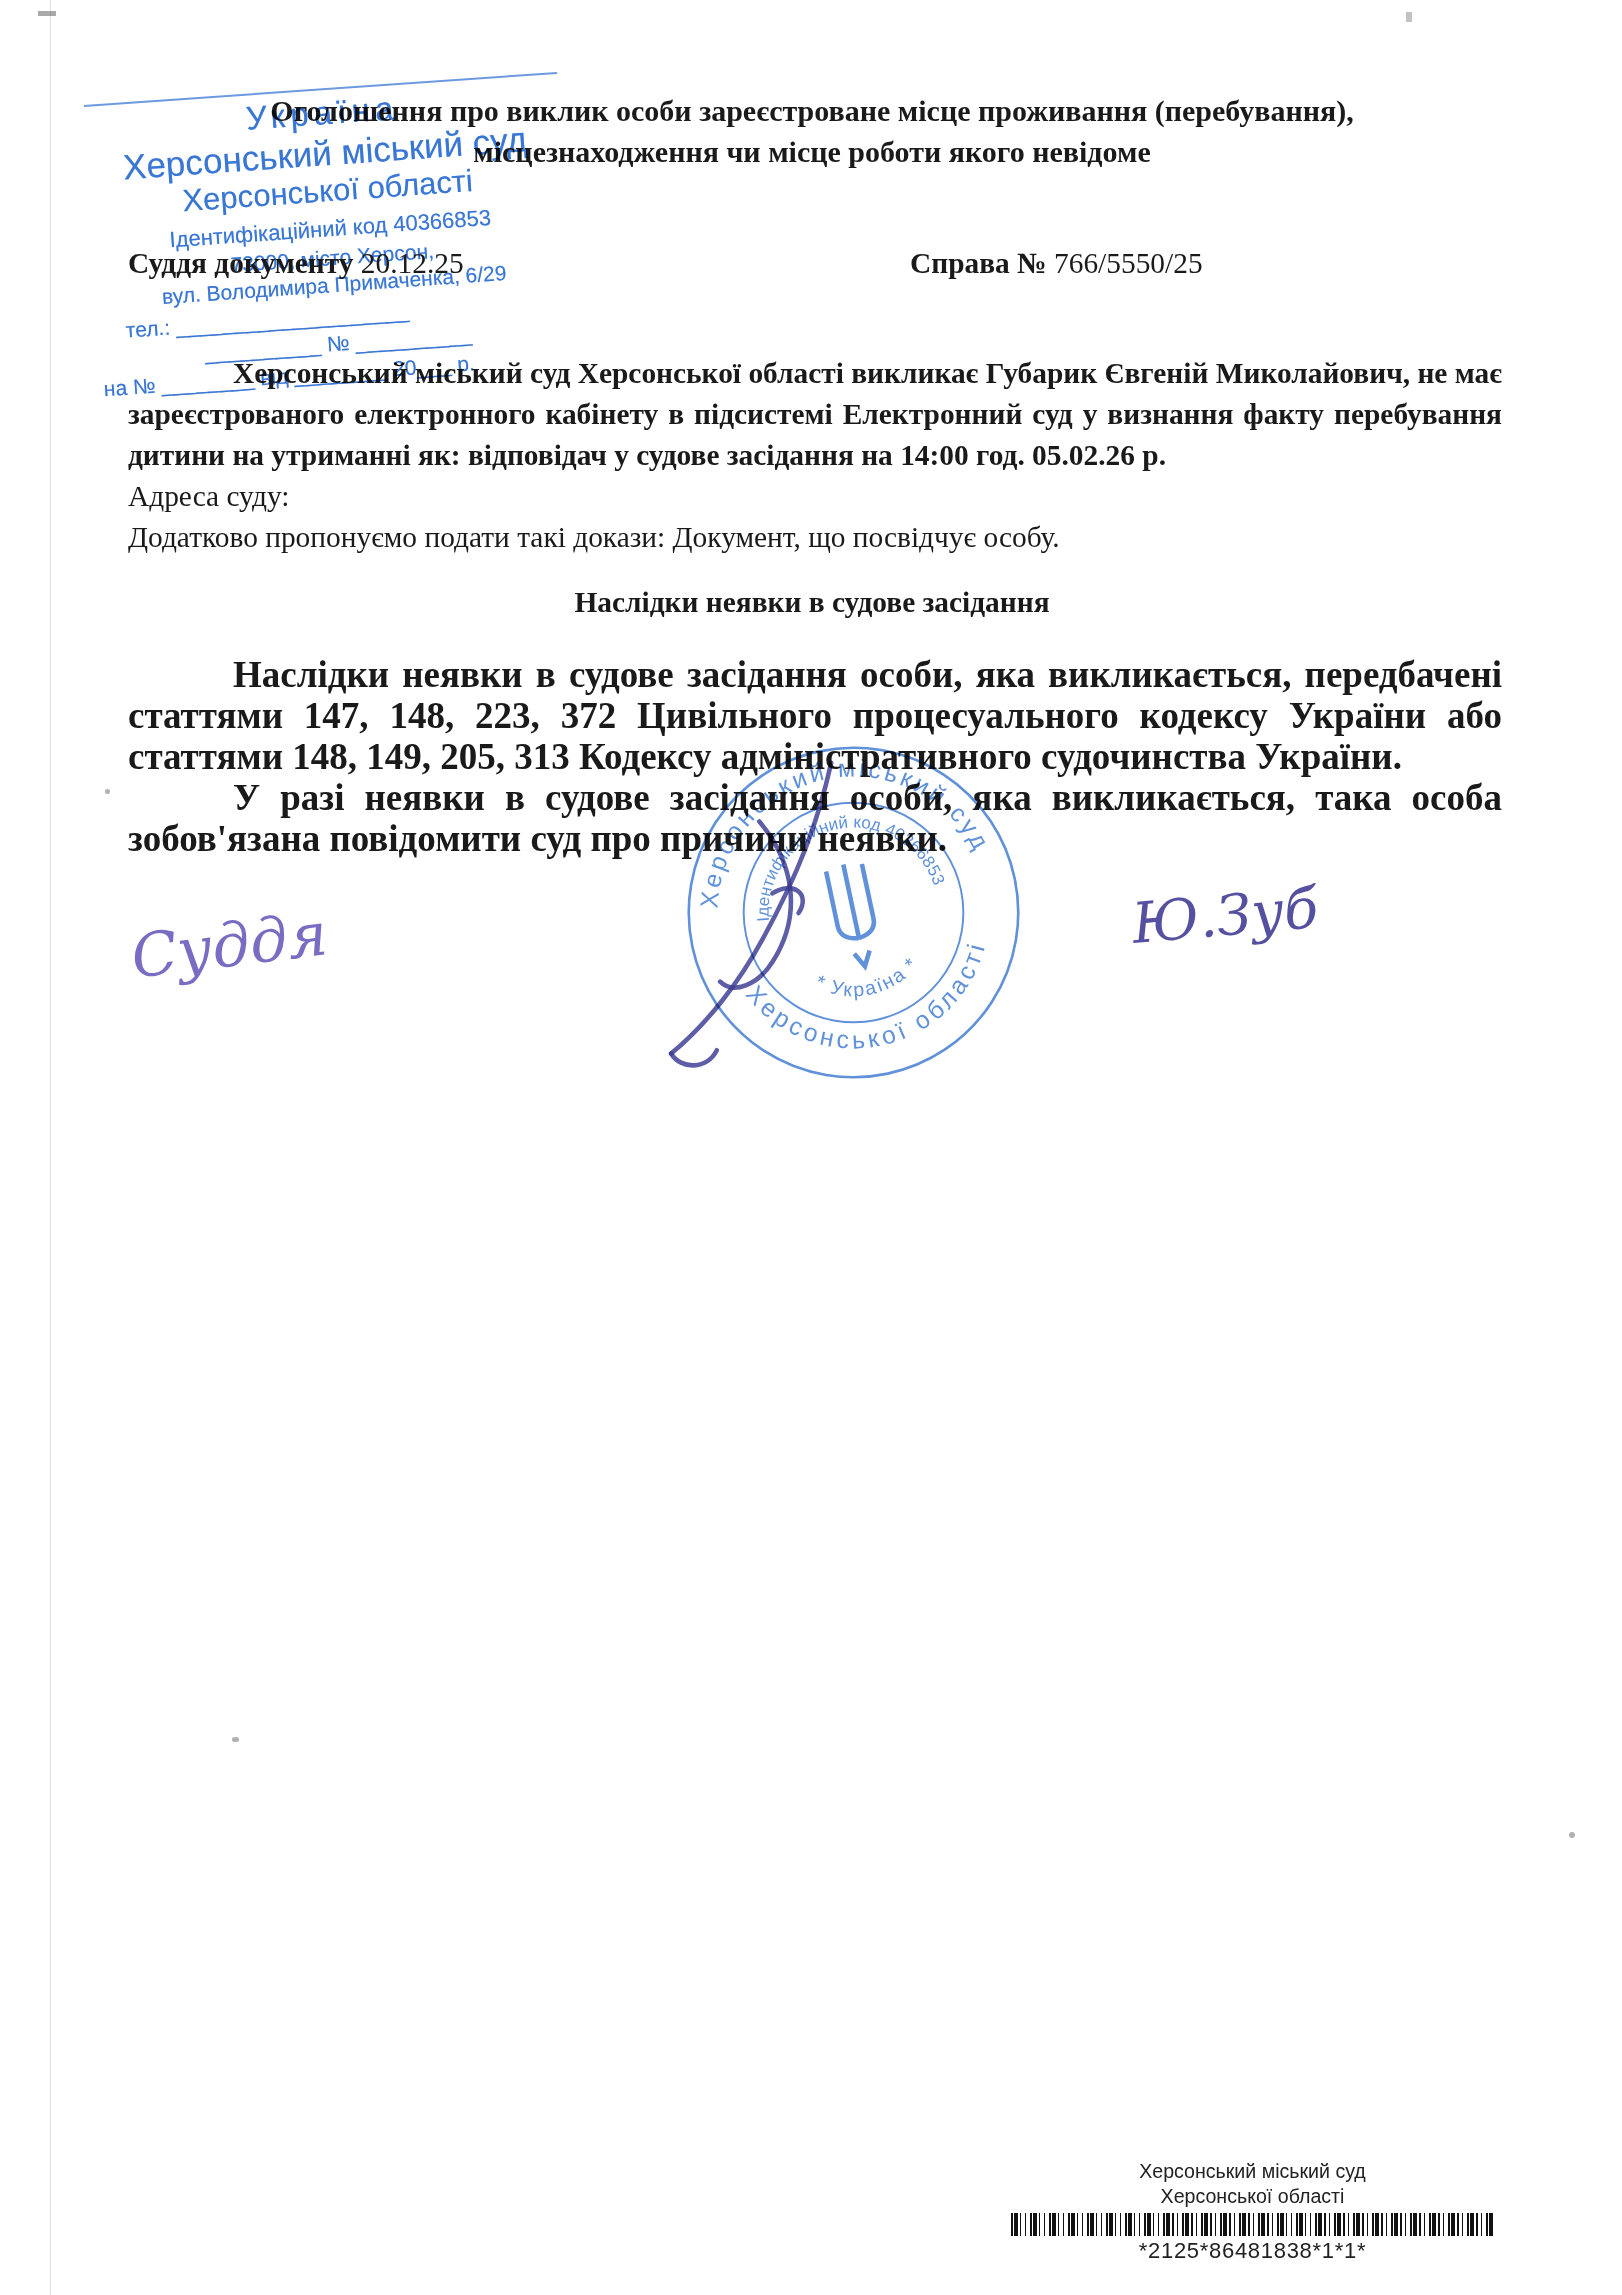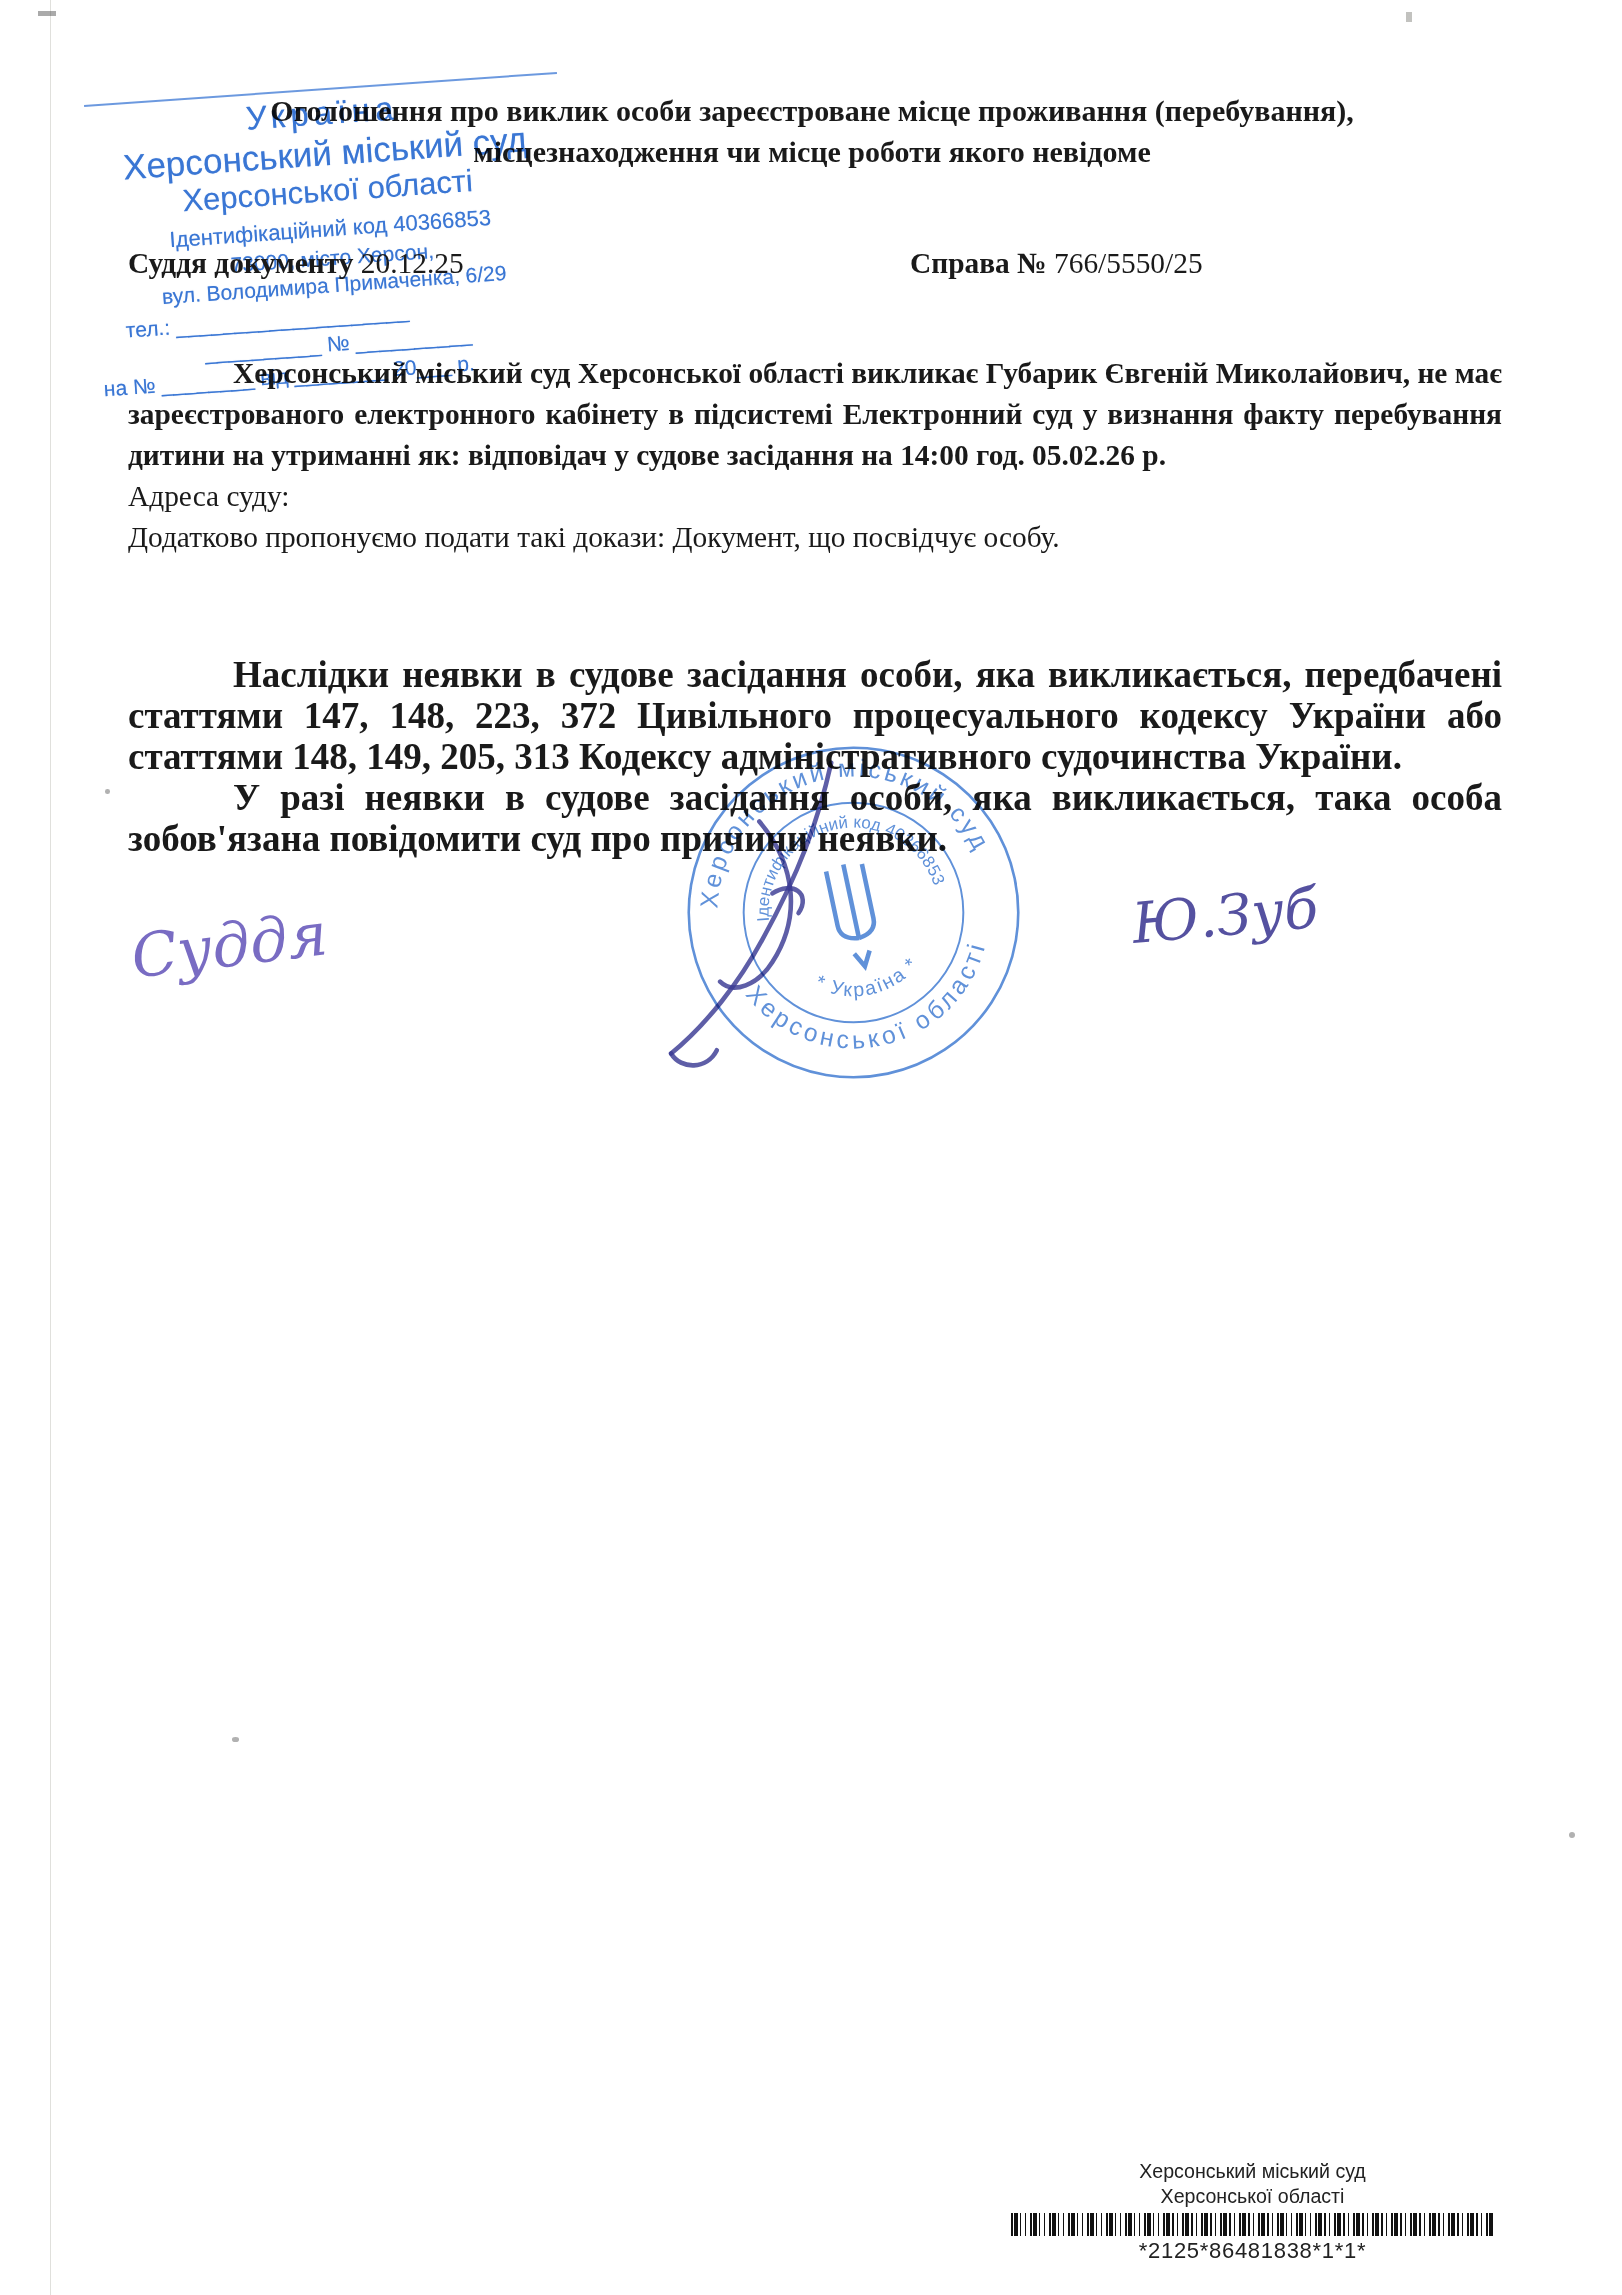--- a/index.html
+++ b/index.html
@@ -112,20 +112,21 @@
       <span>766/5550/25</span>
     </div>
   </div>
 
   <div class="body1">
     <p class="indent">Херсонський міський суд Херсонської області викликає Губарик Євгеній Миколайович, не має зареєстрованого електронного кабінету в підсистемі Електронний суд у визнання факту перебування дитини на утриманні  як: відповідач у судове засідання  на  14:00 год. 05.02.26 р.</p>
     <p>Адреса суду:</p>
     <p>Додатково пропонуємо подати такі докази: Документ, що посвідчує особу.</p>
   </div>
 
+  <div class="heading2">Наслідки неявки в судове засідання</div>
 
   <div class="body2">
     <p class="indent">Наслідки неявки в судове засідання особи, яка викликається, передбачені статтями 147, 148, 223, 372 Цивільного процесуального кодексу України або статтями 148, 149, 205, 313 Кодексу адміністративного судочинства України.</p>
     <p class="indent">У разі неявки в судове засідання особи, яка викликається, така особа зобов'язана повідомити суд про причини неявки.</p>
   </div>
 
   <div class="sig-left">Суддя</div>
   <div class="sig-right">Ю.Зуб</div>
 
   <div class="seal-wrap">

